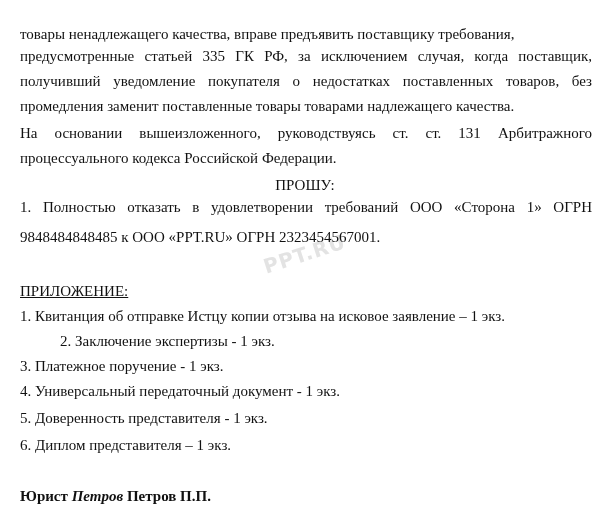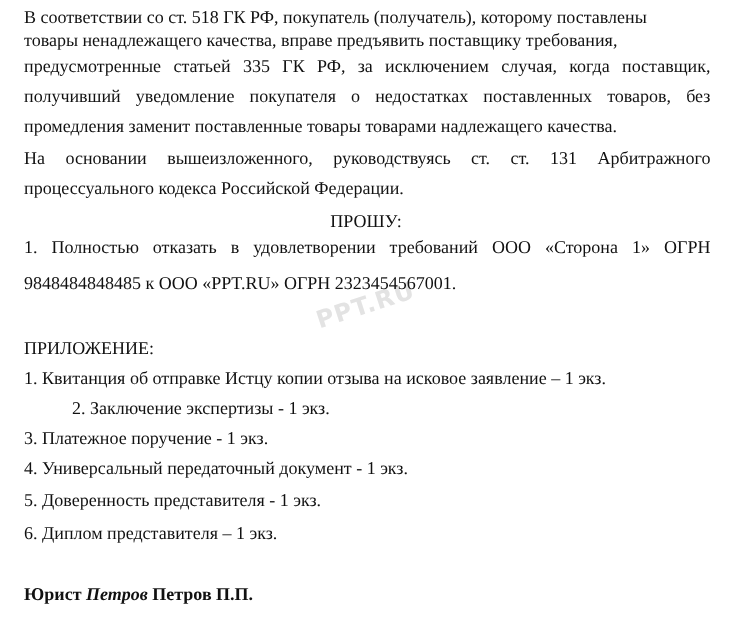--- a/index.html
+++ b/index.html
@@ -57,34 +57,33 @@
       letter-spacing: 1px;
     }
   </style>
 </head>
 <body>
 
 <div class="page">
 
   <div class="watermark">PPT.RU</div>
 
-  <div class="line" style="top:6px;">В соответствии со ст. 518 ГК РФ, покупатель (получатель), которому поставлены</div>
   <div class="line" style="top:25px;">товары ненадлежащего качества, вправе предъявить поставщику требования,</div>
   <div class="line justify" style="top:47px;">предусмотренные статьей 335 ГК РФ, за исключением случая, когда поставщик,</div>
   <div class="line justify" style="top:72px;">получивший уведомление покупателя о недостатках поставленных товаров, без</div>
   <div class="line" style="top:97px;">промедления заменит поставленные товары товарами надлежащего качества.</div>
 
   <div class="line justify" style="top:124px;">На основании вышеизложенного, руководствуясь ст. ст. 131 Арбитражного</div>
   <div class="line" style="top:149px;">процессуального кодекса Российской Федерации.</div>
 
   <div class="line center" style="top:176px;">ПРОШУ:</div>
   <div class="line justify" style="top:198px;">1. Полностью отказать в удовлетворении требований ООО «Сторона 1» ОГРН</div>
   <div class="line" style="top:228px;">9848484848485 к ООО «PPT.RU» ОГРН 2323454567001.</div>
 
-  <div class="line" style="top:282px;">ПРИЛОЖЕНИЕ:</div>
+  <div class="line" style="top:282px;text-decoration:underline;">ПРИЛОЖЕНИЕ:</div>
   <div class="line" style="top:307px;">1. Квитанция об отправке Истцу копии отзыва на исковое заявление – 1 экз.</div>
   <div class="line" style="top:332px;margin-left:40px;">2. Заключение экспертизы - 1 экз.</div>
   <div class="line" style="top:357px;">3. Платежное поручение - 1 экз.</div>
   <div class="line" style="top:382px;">4. Универсальный передаточный документ - 1 экз.</div>
   <div class="line" style="top:409px;">5.  Доверенность представителя - 1 экз.</div>
   <div class="line" style="top:436px;">6. Диплом представителя – 1 экз.</div>
 
   <div class="line sig" style="top:487px;">
     <span>Юрист</span>
     <i>Петров</i>

